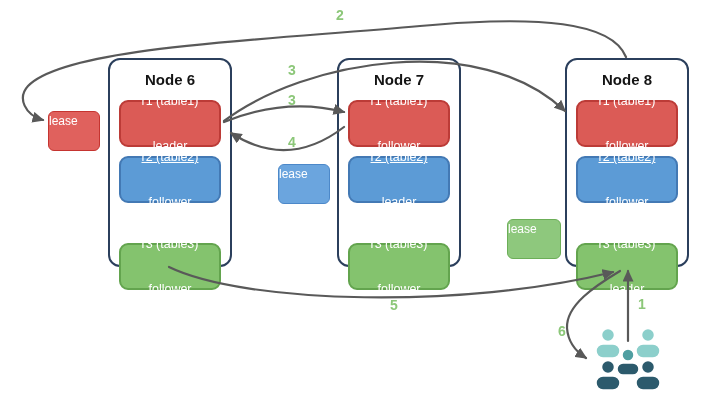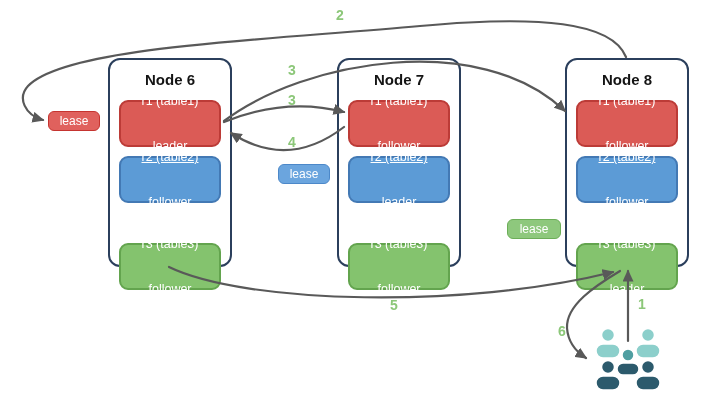--- a/index.html
+++ b/index.html
@@ -19,22 +19,22 @@
   .replica{
     margin:0 9px 9px;height:47px;box-sizing:border-box;border-radius:9px;
     border:2px solid;color:#ffffff;font-size:12.5px;text-align:center;
     display:flex;flex-direction:column;justify-content:center;line-height:1.3;gap:28px;
   }
   .c-red  {background:#DB5B56;border-color:#BC3B37;}
   .c-blue {background:#5C9BD6;border-color:#4379B4;text-decoration:underline;}
   .c-green{background:#84C36E;border-color:#63A44E;margin-top:40px;}
   
   .lease{
-    position:absolute;width:52px;height:20px;box-sizing:border-box;border-radius:6px;
-    border:1.5px solid;color:#ffffff;font-size:12px;text-align:center;line-height:19px;z-index:2;
+    position:absolute;width:52px;height:40px;box-sizing:border-box;border-radius:6px;
+    border:1.5px solid;color:#ffffff;font-size:12px;line-height:19px;z-index:2;
   }
   .lease-red  {left:48px; top:111px;background:#E0615D;border-color:#C53430;}
   .lease-blue {left:278px;top:164px;background:#6BA5DE;border-color:#4C88C9;}
   .lease-green{left:507px;top:219px;width:54px;background:#8EC87D;border-color:#6CAE58;}
   
   .overlay{position:absolute;left:0;top:0;z-index:3;pointer-events:none;}
   
   .step{
     position:absolute;transform:translate(-50%,-50%);font-weight:bold;
     font-size:14px;color:#8CC779;z-index:4;

